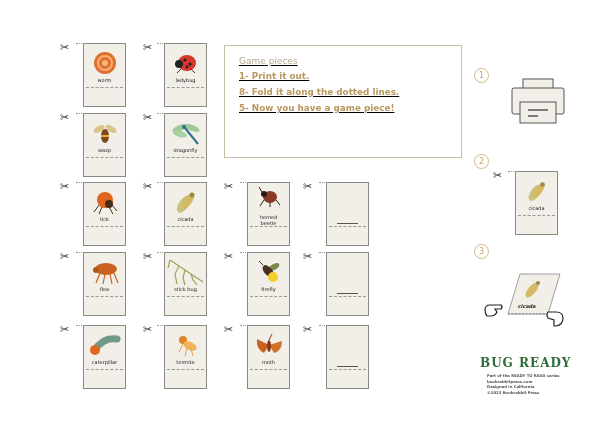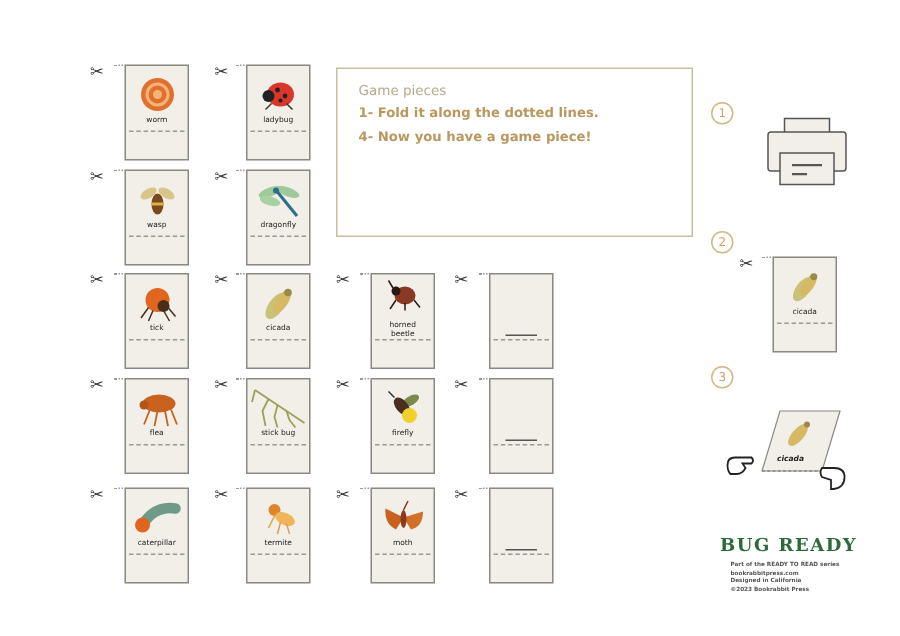--- a/index.html
+++ b/index.html
@@ -27,21 +27,21 @@
   }
   .card .label.two { top:31px; }
   .card .fold {
     position:absolute; left:2px; right:2px; top:43px; border-top:1px dashed #9a9a95;
   }
   .card .blank-line {
     position:absolute; left:10px; right:10px; top:40px; border-top:1px solid #555;
   }
   .instructions {
     position:absolute; left:224px; top:45px; width:238px; height:113px;
-    border:1.5px solid #c7bf9f; box-sizing:border-box; padding:10px 0 0 14px;
+    border:1.5px solid #c7bf9f; box-sizing:border-box; padding:10px 0 0 14px;text-decoration:underline;
   }
   .instructions .title { font-size:9px; color:#b9a98a; margin-bottom:5px; }
   .instructions .step { font-size:8.8px; color:#b9975e; font-weight:bold; margin-bottom:6px; white-space:nowrap; }
   .step-num {
     position:absolute; width:13px; height:13px; border:1.3px solid #d2b884; border-radius:50%;
     color:#c8a36a; font-size:8px; text-align:center; line-height:13px;
   }
   .printer { position:absolute; left:511px; top:78px; }
   .brand {
     position:absolute; left:480px; top:356px;
@@ -283,22 +283,23 @@
 
 <span class="scissor" style="left:303px;top:324px;">✂</span>
 <span class="corner-dots" style="left:319px;top:325px;"></span>
 <div class="card" style="left:326px;top:325px;">
   <div class="blank-line"></div>
   <div class="fold"></div>
 </div>
 
 <div class="instructions">
   <div class="title">Game pieces</div>
-  <div class="step">1- Fold it along the dotted lines.</div>
-  <div class="step">4- Now you have a game piece!</div>
+  <div class="step">1- Print it out.</div>
+  <div class="step">8- Fold it along the dotted lines.</div>
+  <div class="step">5- Now you have a game piece!</div>
 </div>
 
 <div class="step-num" style="left:474px;top:68px;">1</div>
 <div class="printer">
   <svg width="54" height="46" viewBox="0 0 54 46">
     <rect x="12" y="1" width="30" height="10" fill="#f1efe8" stroke="#555" stroke-width="1"></rect>
     <rect x="1" y="10" width="52" height="26" rx="2" fill="#f1efe8" stroke="#555" stroke-width="1"></rect>
     <rect x="9" y="24" width="36" height="21" fill="#f1efe8" stroke="#555" stroke-width="1"></rect>
     <line x1="17" y1="32" x2="37" y2="32" stroke="#555" stroke-width="1.5"></line>
     <line x1="17" y1="38" x2="27" y2="38" stroke="#555" stroke-width="1.5"></line>

